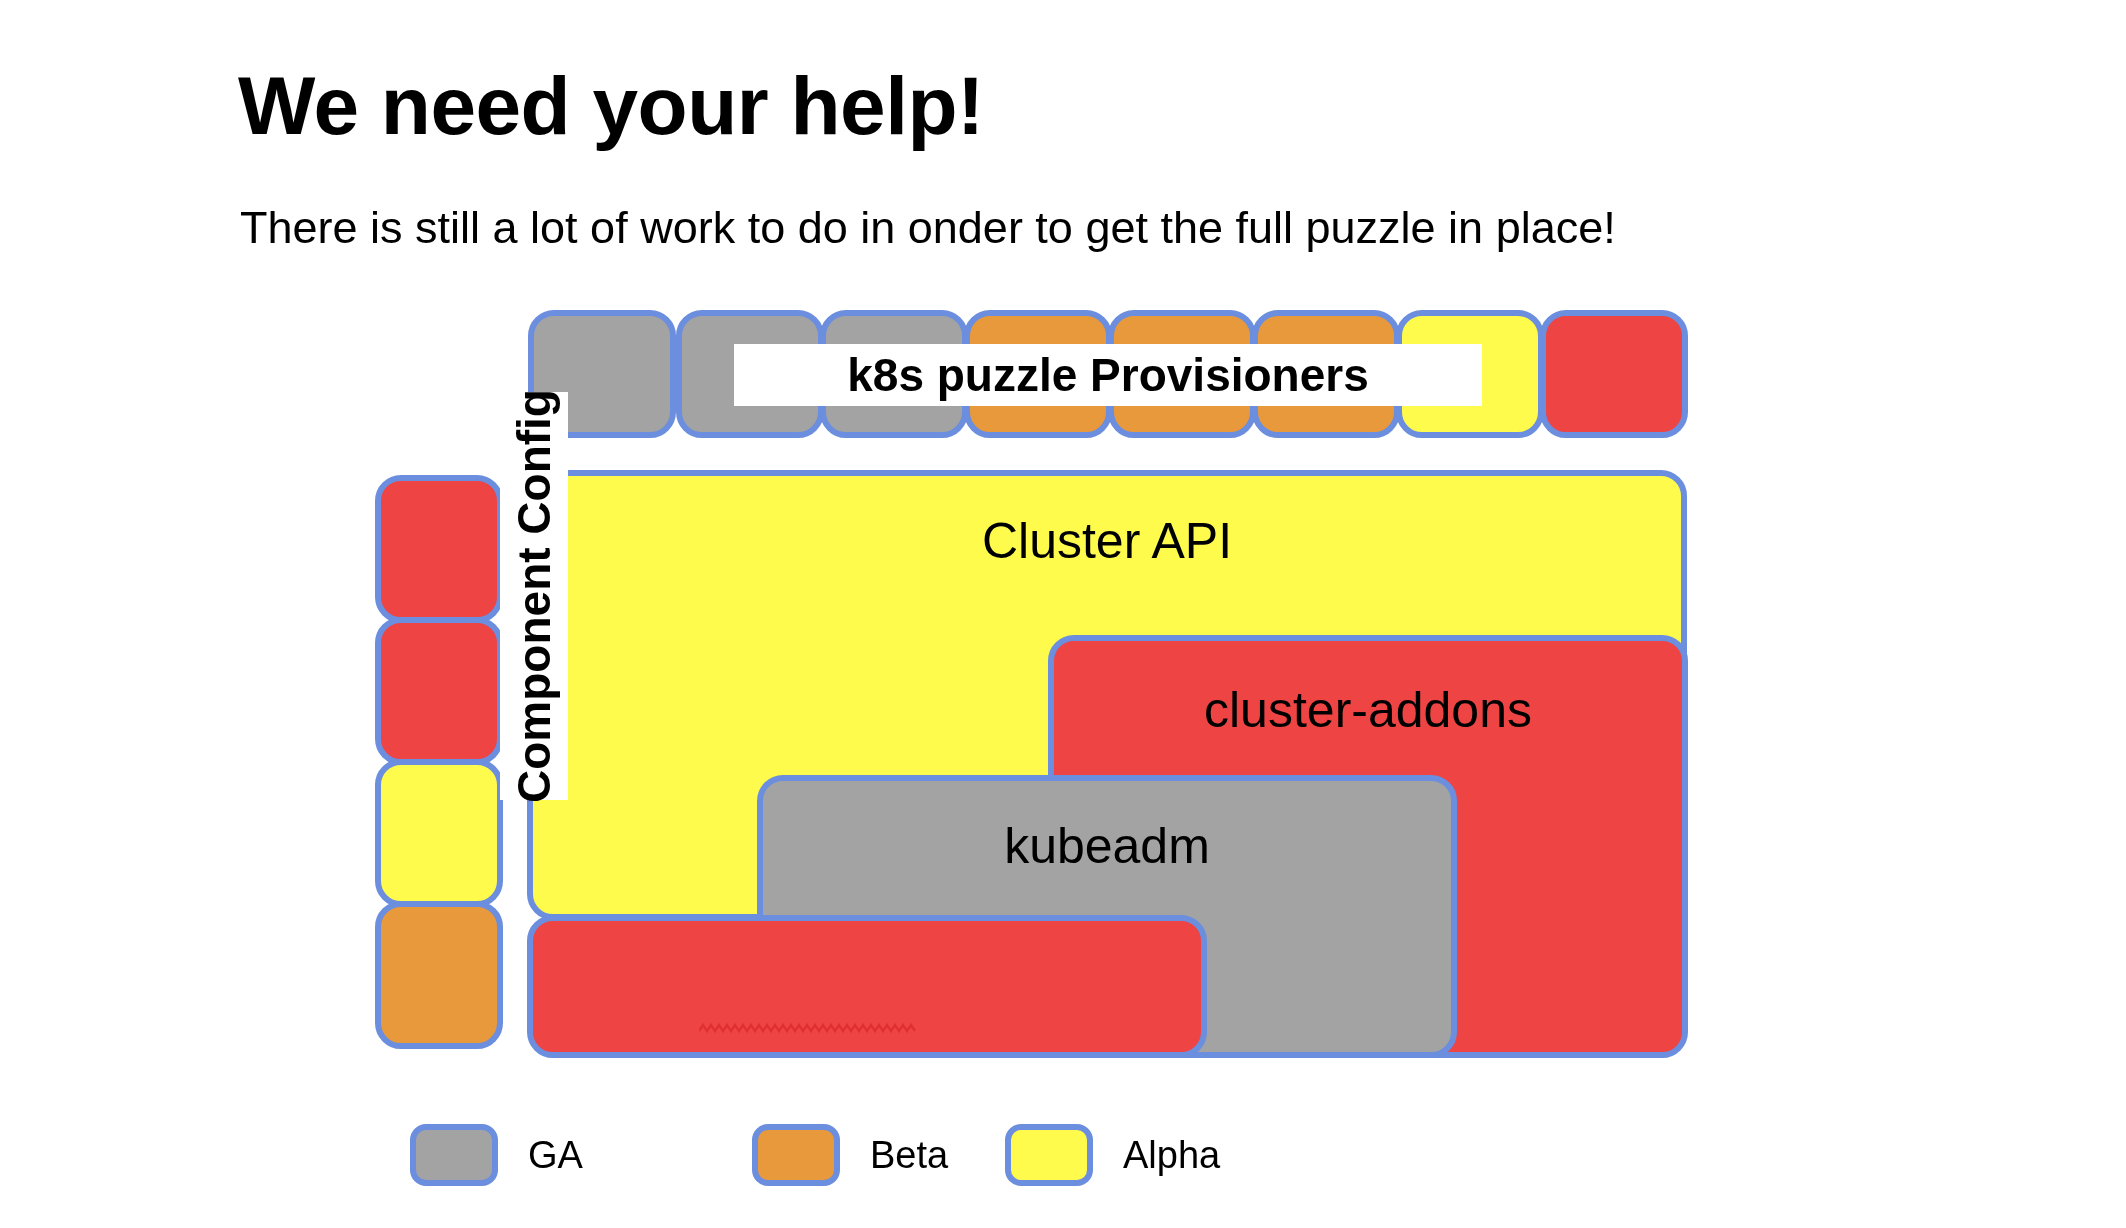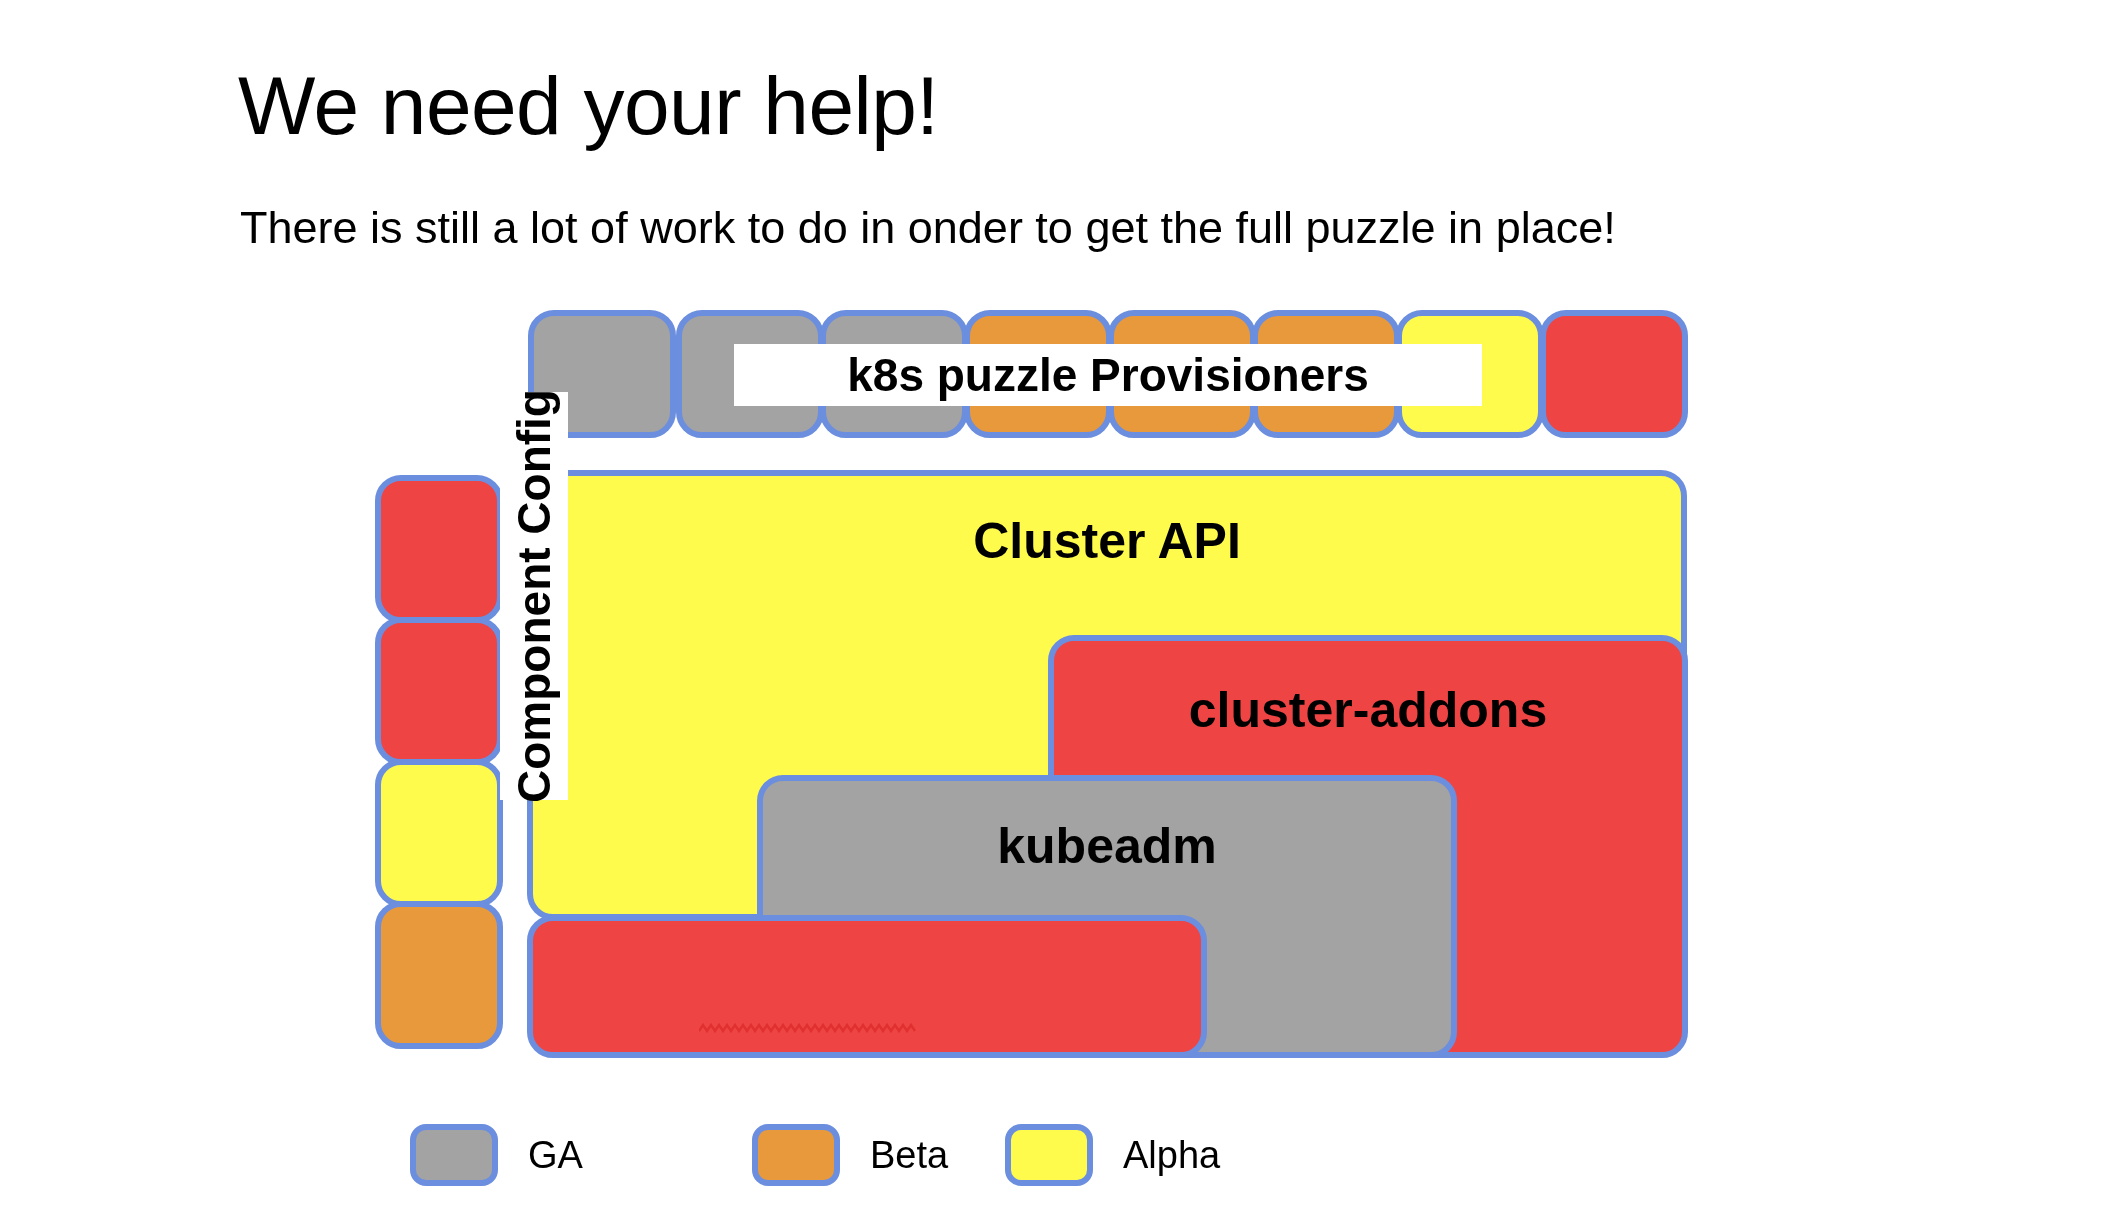--- a/index.html
+++ b/index.html
@@ -15,21 +15,21 @@
     font-family: "Liberation Sans", sans-serif;
     color: #000000;
   }
 
   
   #slide-title {
     position: absolute;
     left: 238px;
     top: 6px;
     font-size: 82px;
-    font-weight: 400;
+    font-weight: 700;
     letter-spacing: -0.5px;
     line-height: 1.1;
     white-space: nowrap;
   }
   #slide-subtitle {
     position: absolute;
     left: 240px;
     top: 158px;
     font-size: 45px;
     font-weight: 400;
@@ -118,21 +118,21 @@
   }
   #etcdadm-box {
     left: 527px;  top: 915px;
     width: 680px; height: 143px;
   }
 
   .box-title {
     position: absolute;
     width: 100%;
     text-align: center;
-    font-weight: bold;
+    font-weight: normal;
     white-space: nowrap;
   }
   #cluster-api-title   { top: 36px;  font-size: 50px; }
   #cluster-addons-title{ top: 40px;  font-size: 50px; }
   #kubeadm-title       { top: 36px;  font-size: 50px; }
   #etcdadm-title       { top: 32px;  font-size: 50px; left: 0; text-align: center;
                          width: 480px; }
 
   
   #etcdadm-squiggle {

